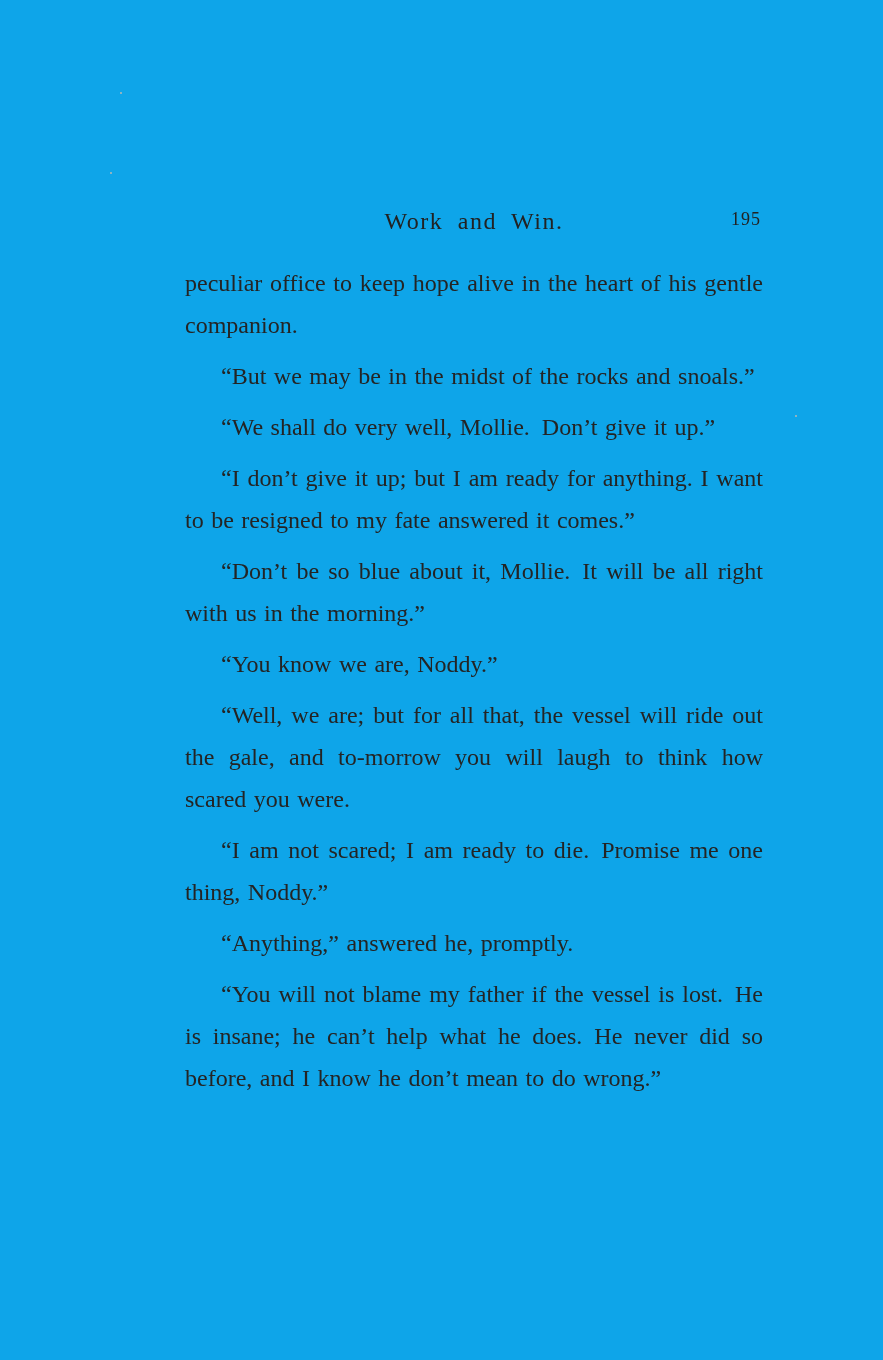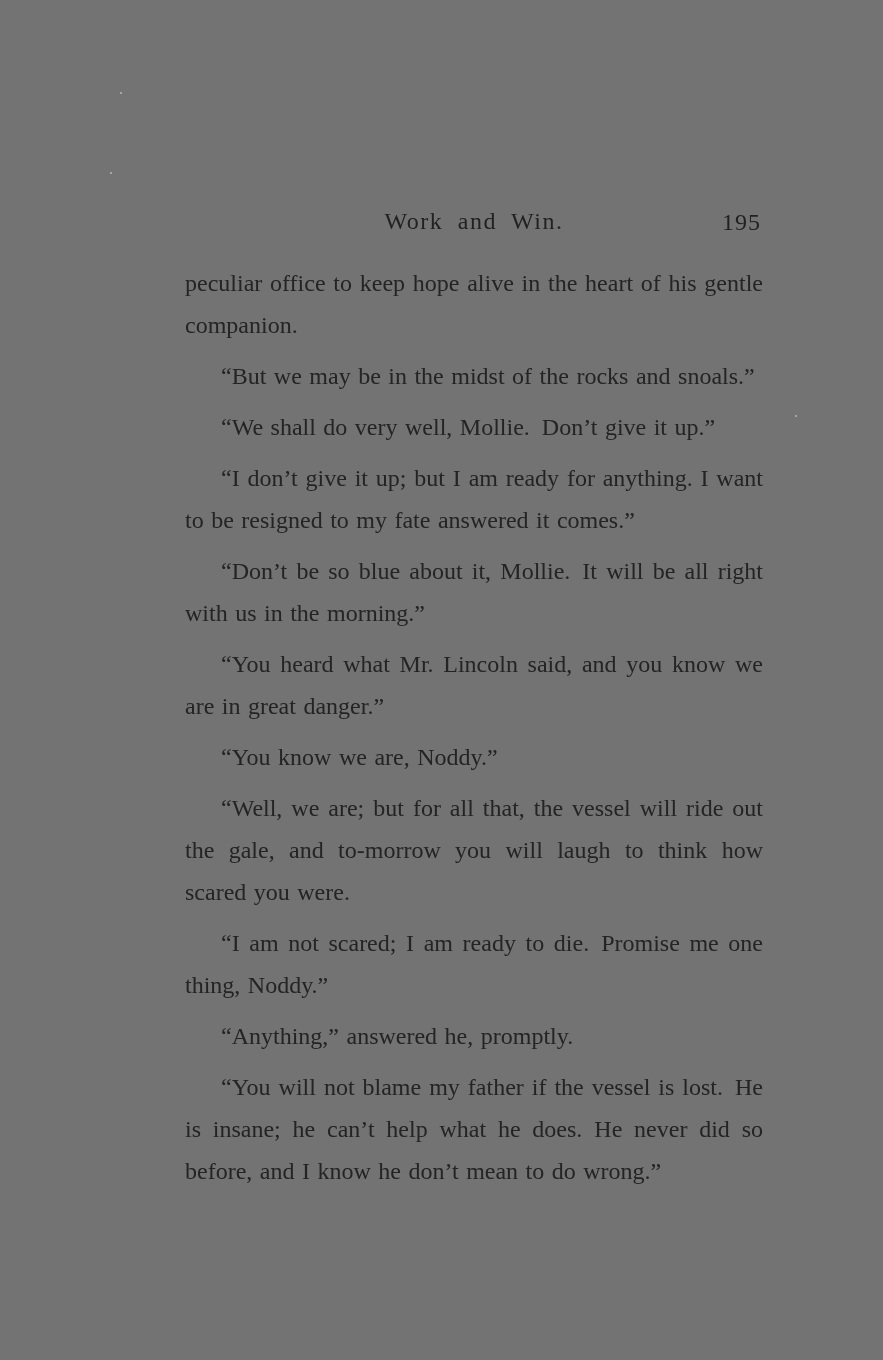--- a/index.html
+++ b/index.html
@@ -4,21 +4,21 @@
 <style>
   html, body {
     margin: 0;
     padding: 0;
     background: #fbfbf9;
   }
   .page {
     position: relative;
     width: 883px;
     height: 1360px;
-    background: #737373;
+    background: #0ea5e9;
     overflow: hidden;
     font-family: "Liberation Serif", "DejaVu Serif", serif;
     color: #1e1e1e;
   }
   .content {
     position: absolute;
     left: 185px;
     top: 208px;
     width: 578px;
   }
@@ -34,21 +34,21 @@
     text-align: center;
     font-size: 24px;
     letter-spacing: 1.5px;
     word-spacing: 7px;
     color: #222;
   }
   .page-number {
     position: absolute;
     right: 2px;
     top: 1px;
-    font-size: 24px;
+    font-size: 18px;
     letter-spacing: 1px;
     color: #222;
   }
   .body-text p {
     margin: 0 0 9px 0;
     font-size: 24px;
     line-height: 42px;
     text-align: justify;
     text-indent: 1.5em;
     word-spacing: 1.5px;
@@ -81,21 +81,20 @@
       <div class="book-title">Work and Win.</div>
       <div class="page-number">195</div>
     </div>
 
     <div class="body-text">
       <p class="continuation">peculiar office to keep hope alive in the heart of his gentle companion.</p>
       <p>“But we may be in the midst of the rocks and snoals.”</p>
       <p>“We shall do very well, Mollie. Don’t give it up.”</p>
       <p>“I don’t give it up; but I am ready for anything. I want to be resigned to my fate answered it comes.”</p>
       <p>“Don’t be so blue about it, Mollie. It will be all right with us in the morning.”</p>
-      <p>“You heard what Mr. Lincoln said, and you know we are in great danger.”</p>
       <p>“You know we are, Noddy.”</p>
       <p>“Well, we are; but for all that, the vessel will ride out the gale, and to-morrow you will laugh to think how scared you were.</p>
       <p>“I am not scared; I am ready to die. Promise me one thing, Noddy.”</p>
       <p>“Anything,” answered he, promptly.</p>
       <p>“You will not blame my father if the vessel is lost. He is insane; he can’t help what he does. He never did so before, and I know he don’t mean to do wrong.”</p>
     </div>
 
   </div>
 </div>
 

